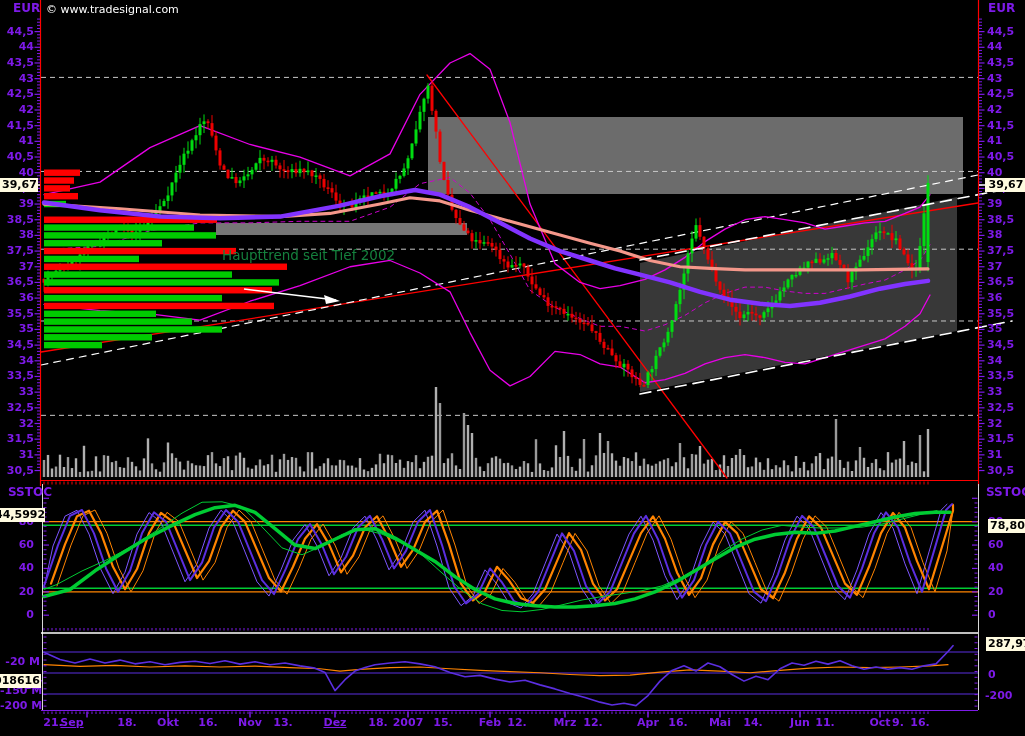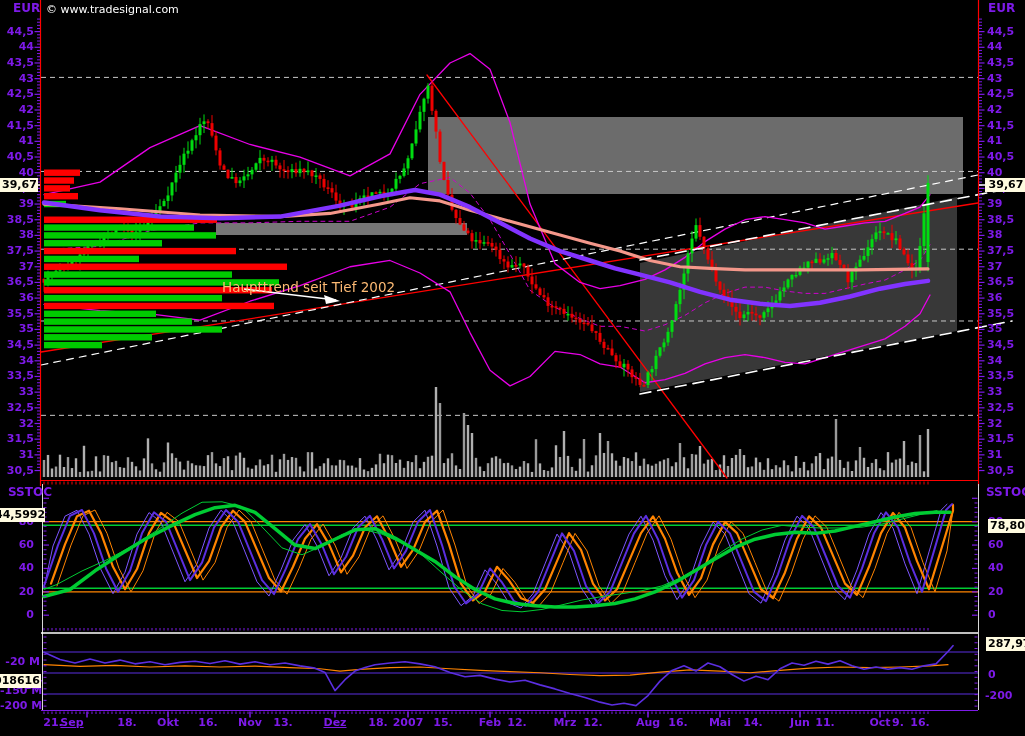--- a/index.html
+++ b/index.html
@@ -4,21 +4,21 @@
 <style>
   html,body{margin:0;padding:0;background:#000;}
   #app{position:relative;width:1025px;height:736px;background:#000;overflow:hidden;
        font-family:"DejaVu Sans",sans-serif;}
   svg{position:absolute;left:0;top:0;}
   .axlbl{position:absolute;color:#7d1ae8;font-size:11px;font-weight:bold;line-height:14px;white-space:nowrap;}
   .title{position:absolute;color:#7d1ae8;font-size:12px;font-weight:bold;white-space:nowrap;}
   .tag{position:absolute;background:#fffbe0;color:#000;font-size:11px;font-weight:bold;
        line-height:14px;height:14px;text-align:center;white-space:nowrap;padding:0 2px;z-index:5;}
   #copyright{position:absolute;left:46px;top:3px;color:#fff;font-size:11px;}
-  #annotation{position:absolute;left:222px;top:279px;color:#fdba74;font-size:13.5px;white-space:nowrap;z-index:4;}
+  #annotation{position:absolute;left:222px;top:247px;color:#15803d;font-size:13.5px;white-space:nowrap;z-index:4;}
   .datelbl{position:absolute;top:716px;width:40px;text-align:center;color:#7d1ae8;font-size:11px;font-weight:bold;}
 </style>
 </head>
 <body>
 
 <div id="app">
   <svg id="plot" width="1025" height="736">
       <rect x="428" y="117" width="535" height="77" fill="rgba(215,215,215,0.5)"></rect>
       <rect x="216" y="223" width="251" height="12" fill="rgba(215,215,215,0.55)"></rect>
       <polygon points="640,263 957,197 957,331 640,392" fill="rgba(200,200,200,0.28)"></polygon>
@@ -1898,21 +1898,21 @@
       <div class="datelbl" style="left: 230px;">Nov</div>
       <div class="datelbl" style="left: 263px;">13.</div>
       <div class="datelbl" style="left: 315px; text-decoration: underline;">Dez</div>
       <div class="datelbl" style="left: 358px;">18.</div>
       <div class="datelbl" style="left: 388px;">2007</div>
       <div class="datelbl" style="left: 423px;">15.</div>
       <div class="datelbl" style="left: 470px;">Feb</div>
       <div class="datelbl" style="left: 497px;">12.</div>
       <div class="datelbl" style="left: 545px;">Mrz</div>
       <div class="datelbl" style="left: 573px;">12.</div>
-      <div class="datelbl" style="left: 628px;">Aug</div>
+      <div class="datelbl" style="left: 628px;">Apr</div>
       <div class="datelbl" style="left: 658px;">16.</div>
       <div class="datelbl" style="left: 700px;">Mai</div>
       <div class="datelbl" style="left: 733px;">14.</div>
       <div class="datelbl" style="left: 780px;">Jun</div>
       <div class="datelbl" style="left: 805px;">11.</div>
       <div class="datelbl" style="left: 860px;">Oct</div>
       <div class="datelbl" style="left: 878px;">9.</div>
       <div class="datelbl" style="left: 900px;">16.</div>
     </div>
 </div>

